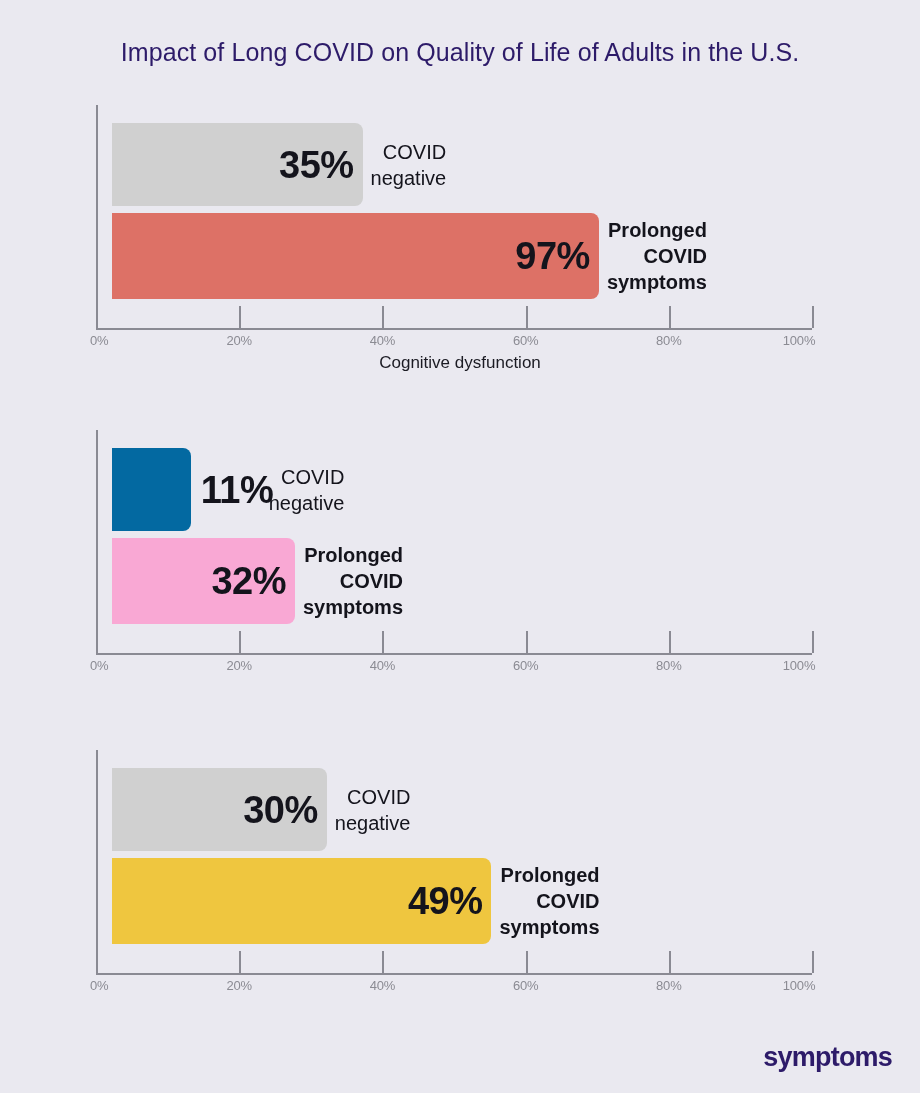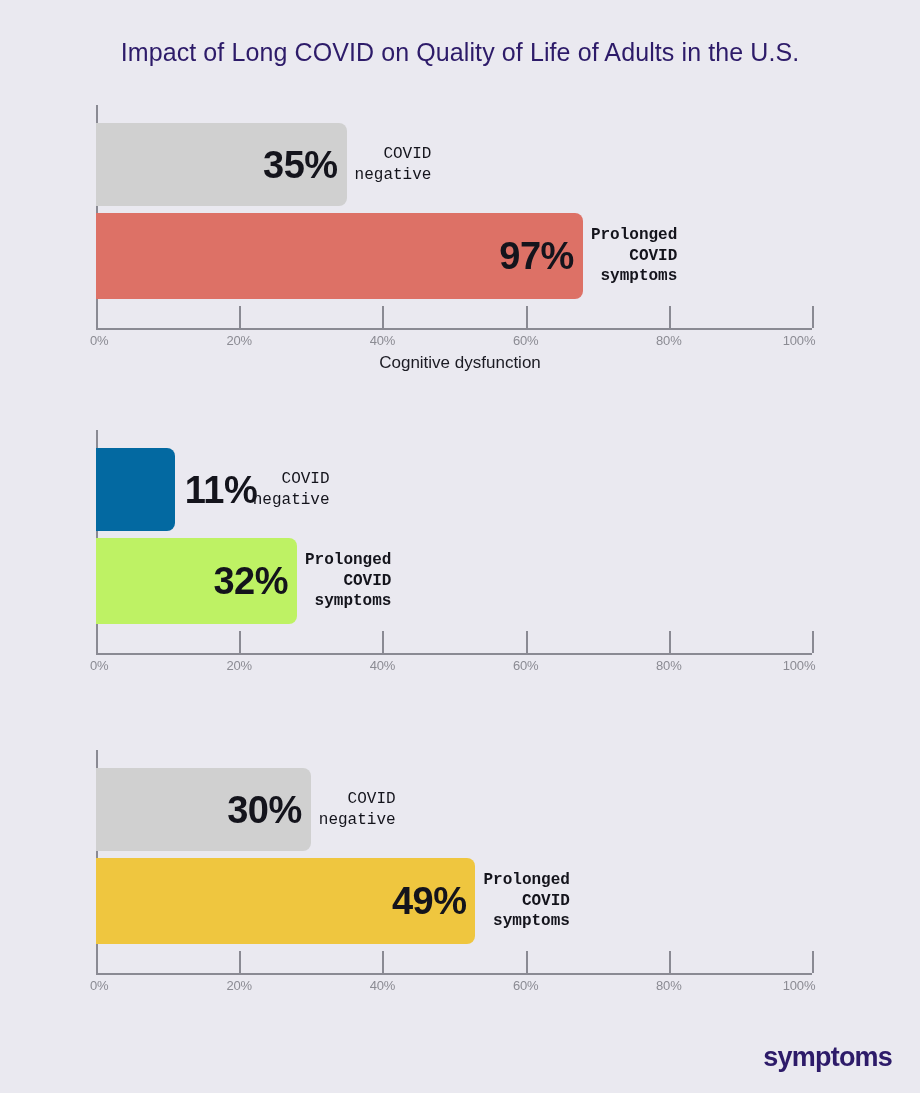--- a/index.html
+++ b/index.html
@@ -91,21 +91,21 @@
     top: 258px;
     width: 920px;
     text-align: center;
     font-size: 17px;
     color: #1b1b23;
   }
 
   
   .bar {
     position: absolute;
-    left: 0;
+    left: 16px;
     border-radius: 0 8px 8px 0;
     display: flex;
     align-items: center;
     justify-content: flex-end;
     text-align: right;
   }
   .bar.row-a { top: 18px;  height: 83px; }
   .bar.row-b { top: 108px; height: 86px; }
 
   .bar-value {
@@ -121,25 +121,24 @@
     position: absolute;
     left: 100%;
     padding-right: 0;
     padding-left: 10px;
   }
 
   .bar-label {
     position: absolute;
     left: 100%;
     margin-left: 8px;
-    font-size: 16px;
+    font-size: 20px;
     color: #14141c;
     line-height: 1.3;
     white-space: pre-line;
-    font-family: Liberation Mono, monospace;
   }
   .bar-label.shift {
     margin-left: 78px;
   }
   .bar-label.bold {
     font-weight: 600;
   }
 
   
   .logo {
@@ -194,21 +193,21 @@
 <div class="chart chart-2">
   <div class="plot">
     <div class="y-axis"></div>
     <div class="x-axis"></div>
 
     <div class="bar row-a" id="c2-bar-a" style="width: 78.76px; background: #0369a1;">
       <span class="bar-value outside">11%</span>
       <span class="bar-label shift">COVID negative</span>
     </div>
 
-    <div class="bar row-b" id="c2-bar-b" style="width: 201px; background: #bef264;">
+    <div class="bar row-b" id="c2-bar-b" style="width: 183px; background: #f9a8d4;">
       <span class="bar-value">32%</span>
       <span class="bar-label bold">Prolonged COVID
 symptoms</span>
     </div>
 
     <div class="ticks" id="c2-ticks">
         <div class="tick edge" style="left: 0px;"></div>
         <div class="tick-label first" style="left: 0px;">0%</div>
         <div class="tick" style="left: 143.2px;"></div>
         <div class="tick-label" style="left: 143.2px;">20%</div>

